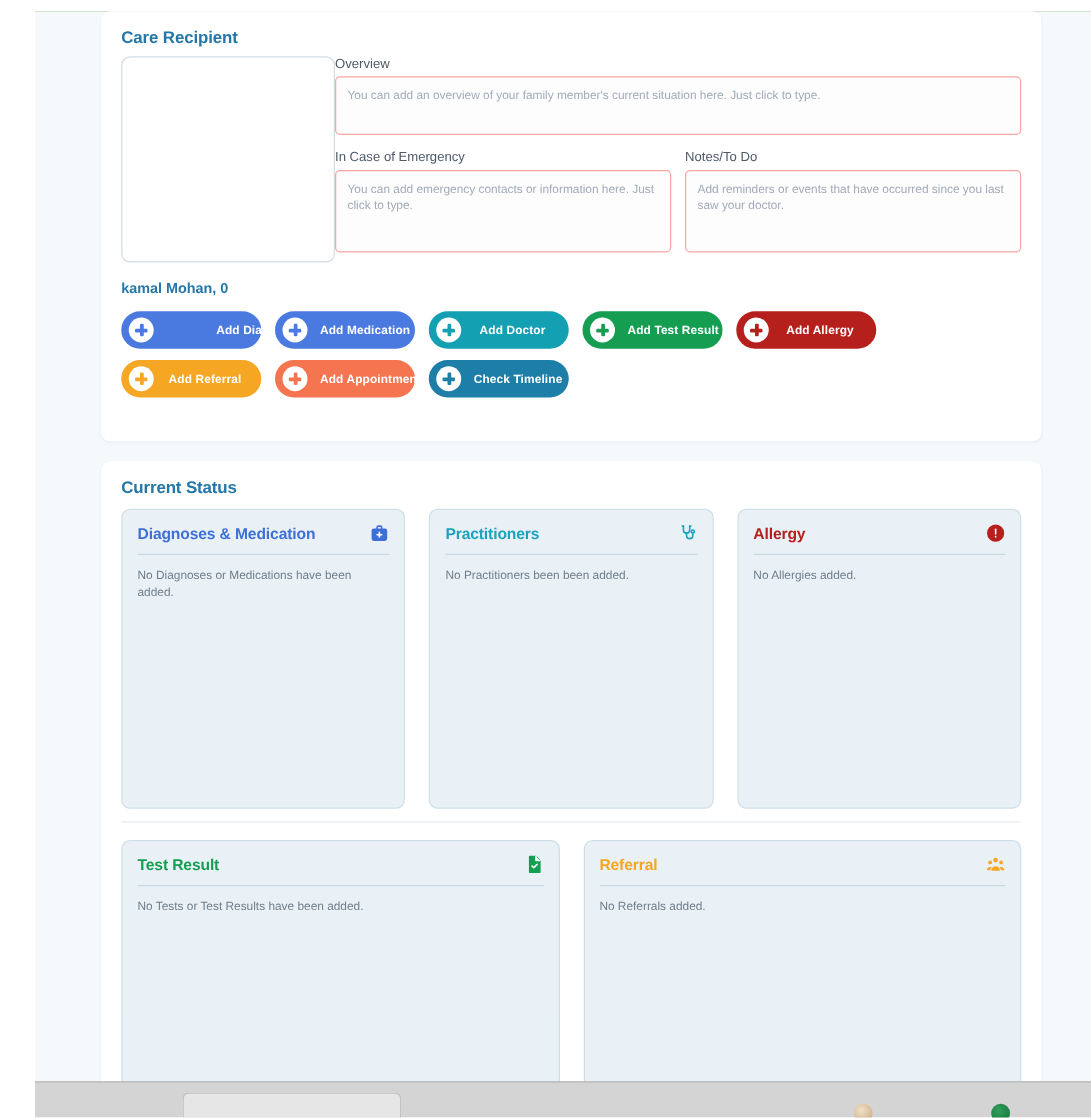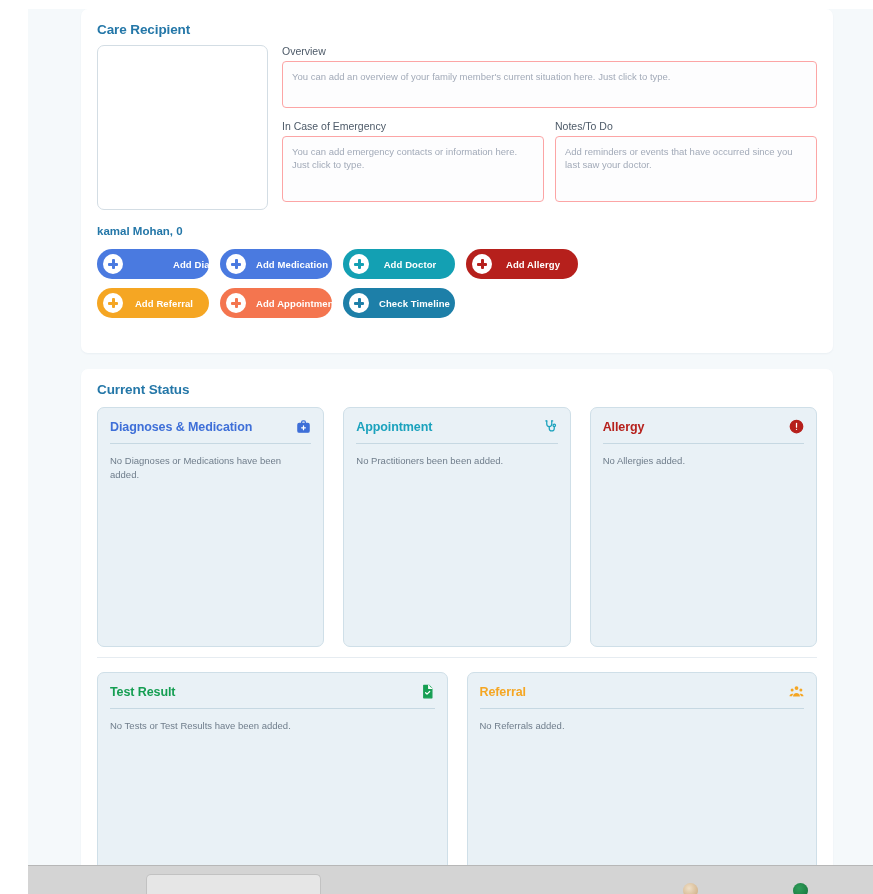--- a/index.html
+++ b/index.html
@@ -45,21 +45,21 @@
     font-size: 13.5px;
     font-weight: bold;
     letter-spacing: -0.1px;
     padding: 13px 0 0 16px;
   }
 
   
   .care-body {
     display: flex;
     padding: 8px 16px 0 16px;
-    gap: 14px;
+    gap: 0;
   }
   .photo-box {
     width: 171px; height: 165px;
     border: 1px solid #d3dde4;
     border-radius: 7px;
     background: #ffffff;
     flex: none;
   }
   .fields { flex: 1; }
   .field-label {
@@ -238,20 +238,24 @@
               <span class="lbl">Add Diagnosis</span>
             </div>
             <div class="abtn w1" style="background: rgb(74, 122, 224);">
               <span class="plus" style="color: rgb(74, 122, 224);"></span>
               <span class="lbl">Add Medication</span>
             </div>
             <div class="abtn w1" style="background: rgb(19, 160, 179);">
               <span class="plus" style="color: rgb(19, 160, 179);"></span>
               <span class="lbl">Add Doctor</span>
             </div>
+            <div class="abtn w1" style="background: rgb(21, 158, 82);">
+              <span class="plus" style="color: rgb(21, 158, 82);"></span>
+              <span class="lbl">Add Test Result</span>
+            </div>
             <div class="abtn w1" style="background: rgb(182, 32, 28);">
               <span class="plus" style="color: rgb(182, 32, 28);"></span>
               <span class="lbl">Add Allergy</span>
             </div>
           </div>
         <div class="btn-row" id="action-row-2">
             <div class="abtn w2" style="background: rgb(245, 166, 35);">
               <span class="plus" style="color: rgb(245, 166, 35);"></span>
               <span class="lbl">Add Referral</span>
             </div>
@@ -279,21 +283,21 @@
                     <rect x="3" y="7" width="18" height="14" rx="2" fill="#3e6fd8" stroke="#3e6fd8"></rect>
                     <path d="M9 7V5a2 2 0 0 1 2-2h2a2 2 0 0 1 2 2v2" stroke="#3e6fd8" fill="none"></path>
                     <path d="M12 11v6M9 14h6" stroke="#ffffff"></path>
                   </svg></span>
               </div>
               <div class="scard-rule"></div>
               <div class="scard-empty">No Diagnoses or Medications have been added.</div>
             </div>
             <div class="scard">
               <div class="scard-head">
-                <div class="scard-title" style="color: rgb(27, 162, 189);">Appointment</div>
+                <div class="scard-title" style="color: rgb(27, 162, 189);">Practitioners</div>
                 <span class="ico"><svg width="15" height="15" viewBox="0 0 24 24" fill="none" stroke="#1ba2bd" stroke-width="2" stroke-linecap="round" stroke-linejoin="round">
                     <path d="M6 3v5a4 4 0 0 0 8 0V3"></path>
                     <path d="M6 3H4.5M14 3h1.5"></path>
                     <path d="M10 12v3a4 4 0 0 0 8 0v-2"></path>
                     <circle cx="18" cy="10" r="2"></circle>
                   </svg></span>
               </div>
               <div class="scard-rule"></div>
               <div class="scard-empty">No Practitioners been been added.</div>
             </div>

